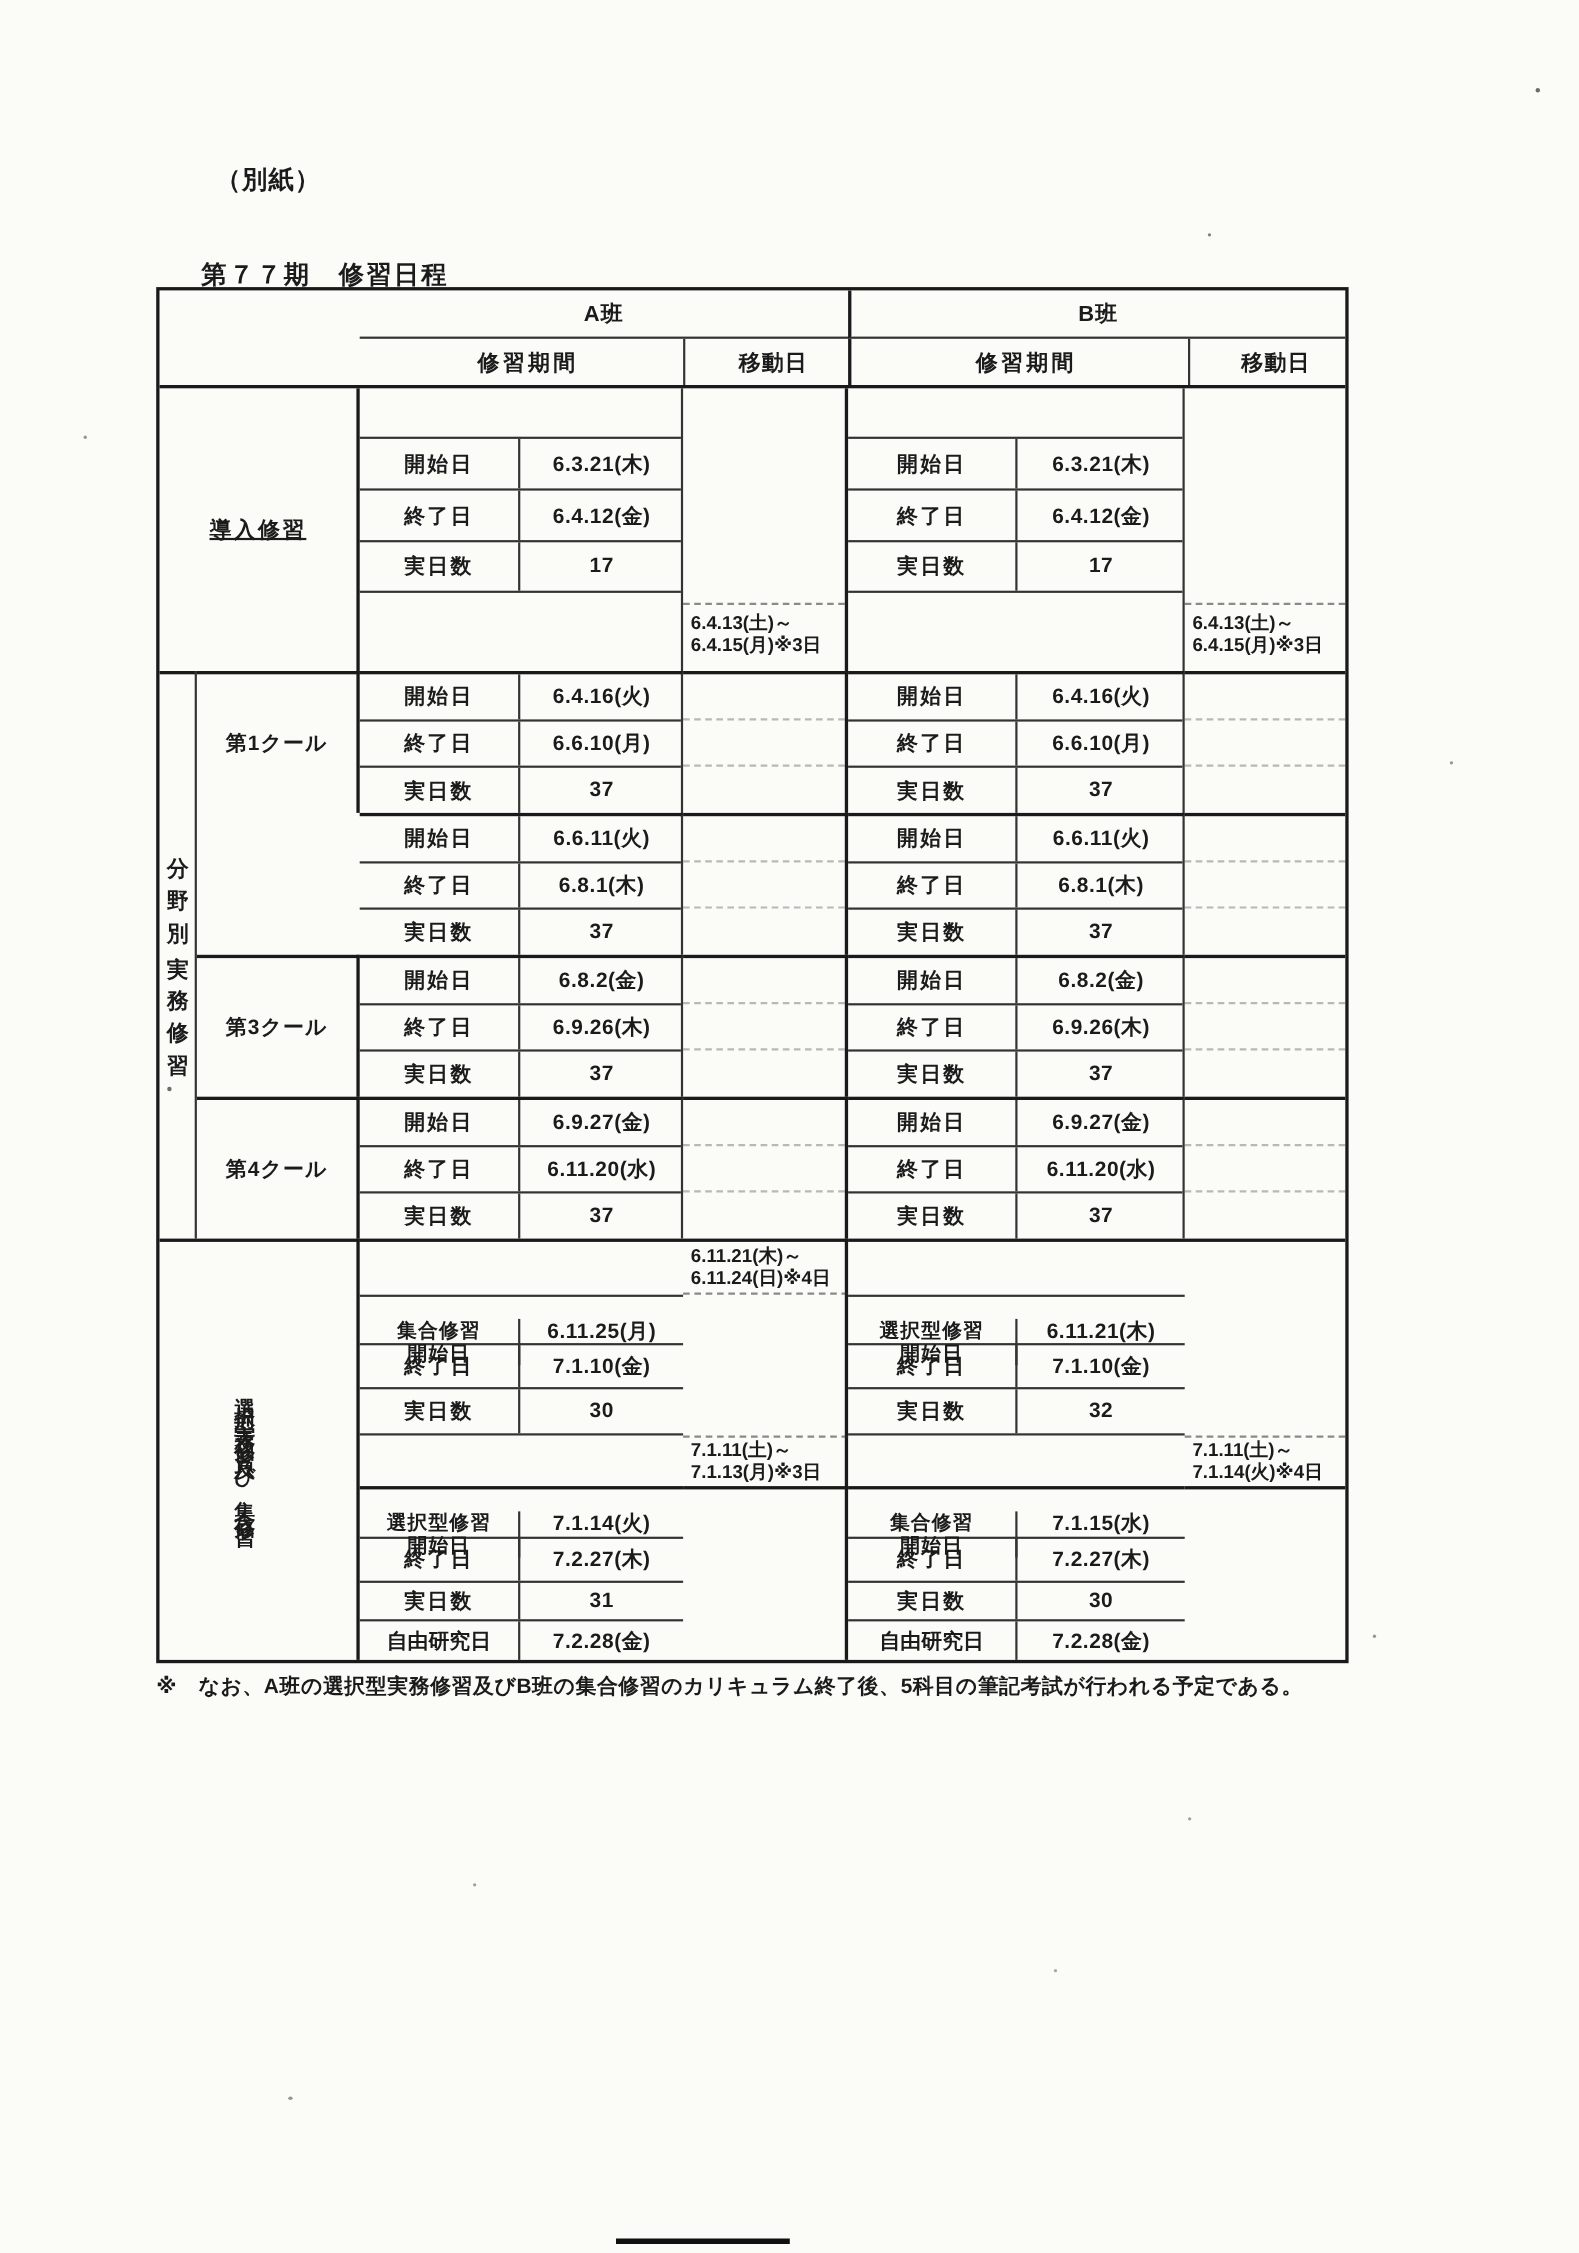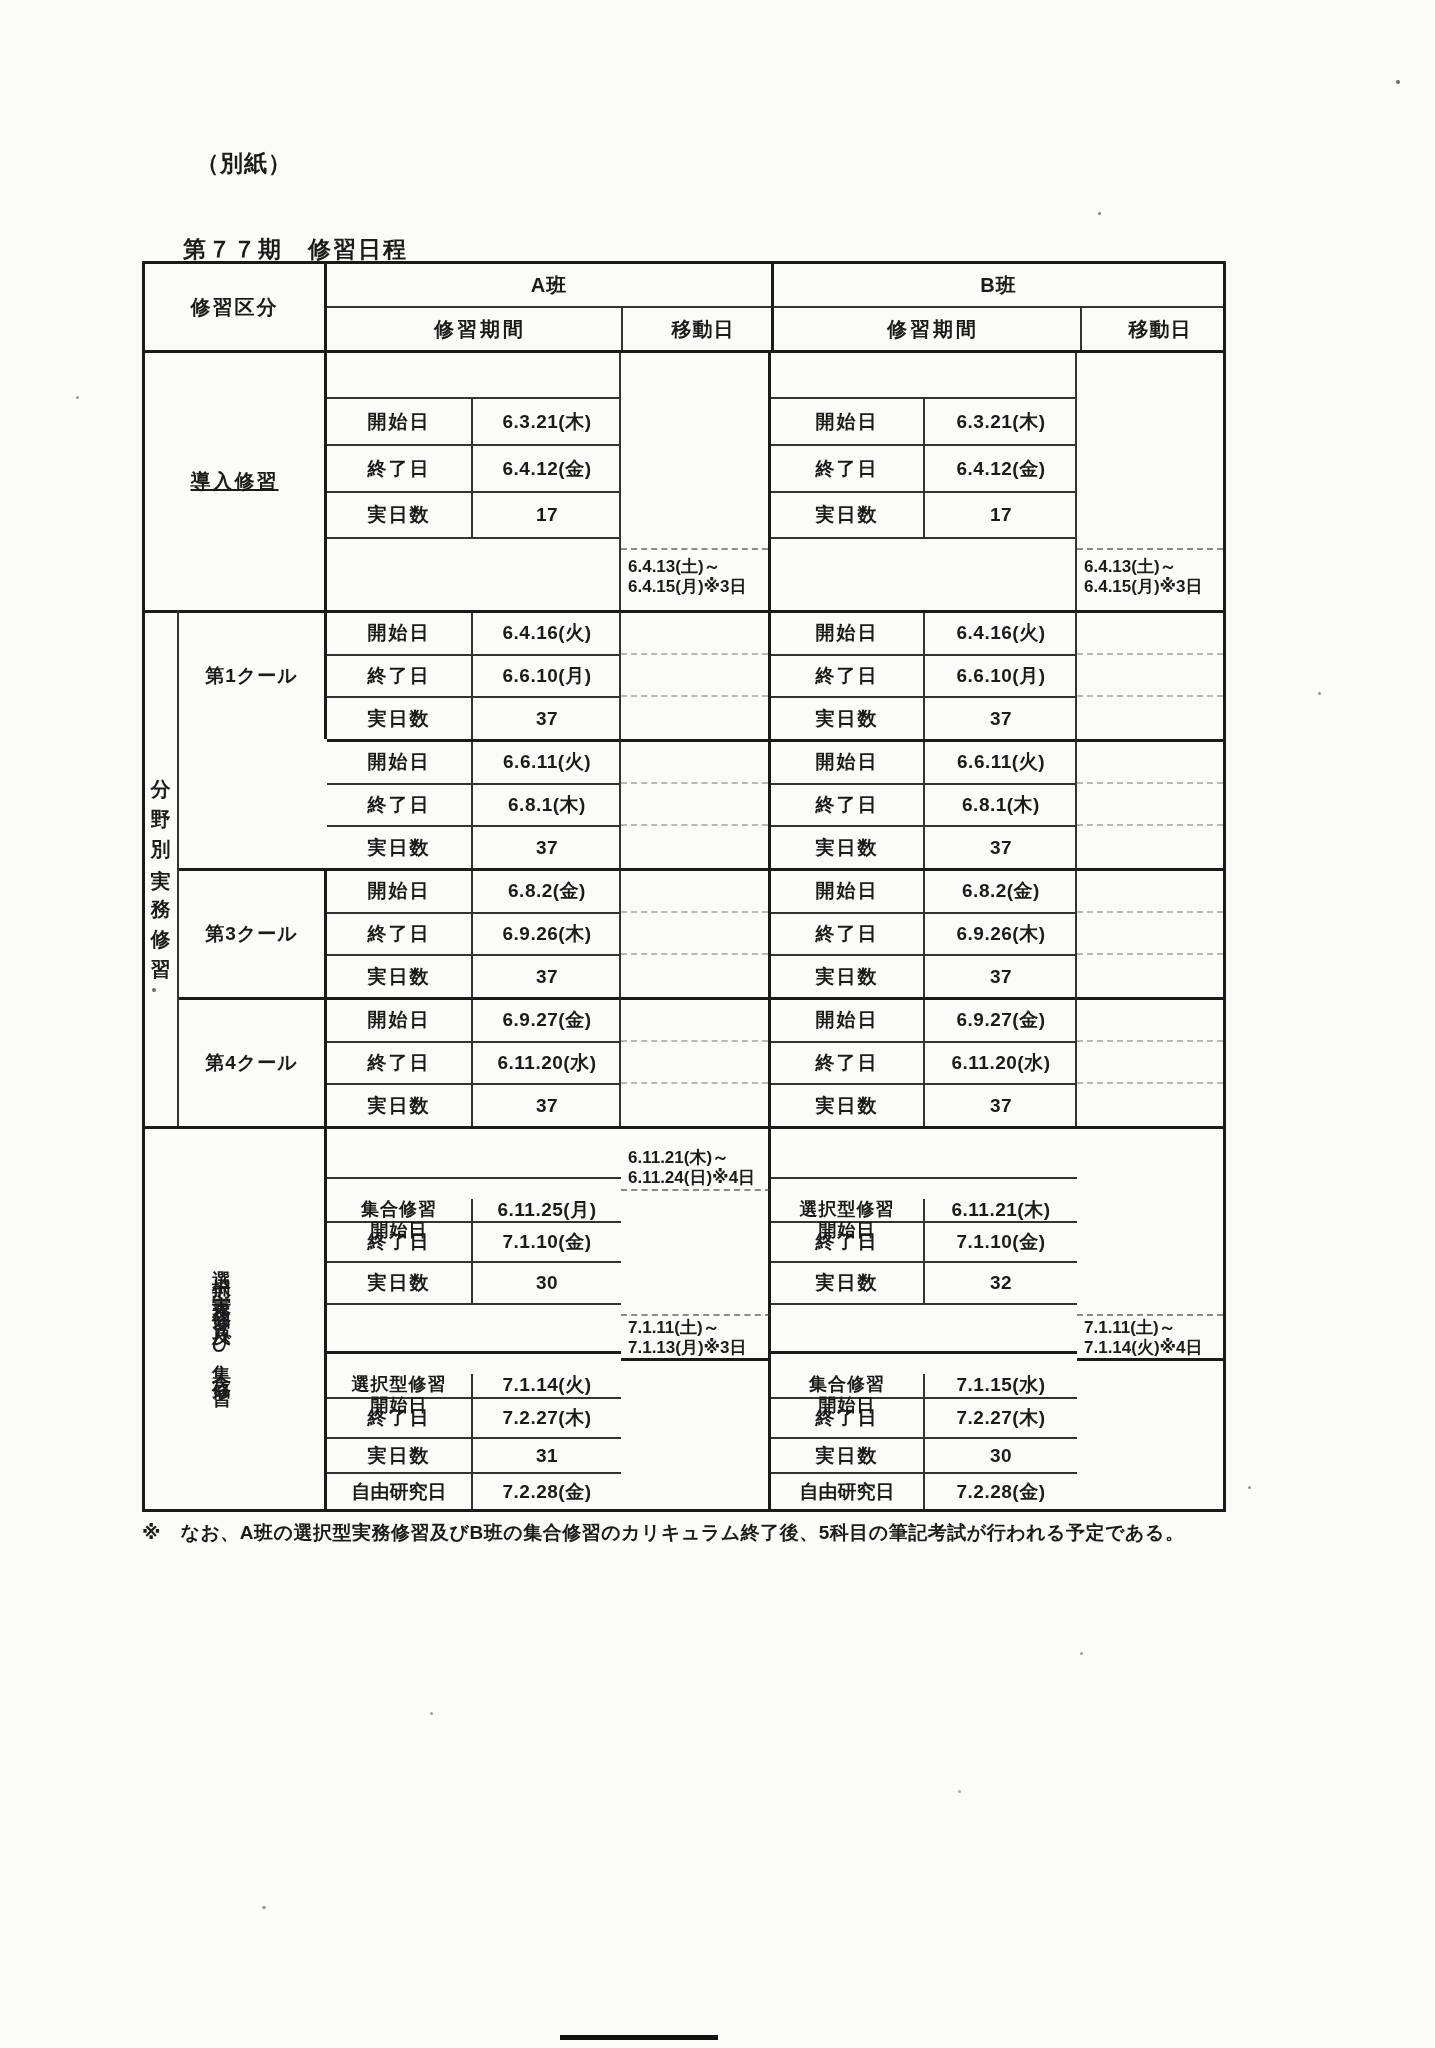--- a/index.html
+++ b/index.html
@@ -120,21 +120,21 @@
   .ebox1 .r { height: 44px; } .ebox1 .r + .r { height: 40px; }
   .ebox2 { grid-area: 6/1/10/3; border-top: 3px solid var(--ink); display: flex; flex-direction: column; }
   .ebox2 .r:nth-child(1) { height: 45px; }
   .ebox2 .r:nth-child(2) { height: 40px; }
   .ebox2 .r:nth-child(3) { height: 35px; }
   .ebox2 .r:nth-child(4) { height: 35px; }
   .eband-a .r { grid-template-columns: 146px 148px; }
   .eband-b .r { grid-template-columns: 154px 152px; }
   .blk-label { font-size: 18px; line-height: 21px; letter-spacing: 1px; margin-top: 20px; }
   .free-label { letter-spacing: 0; }
-  .e-stack { grid-area: 1/3/10/4; display: flex; flex-direction: column; margin-top: 16px; }
+  .e-stack { grid-area: 1/3/10/4; display: flex; flex-direction: column; }
   .e-note { font-size: 17px; line-height: 20px; white-space: pre-line; padding: 3px 2px 0 7px; letter-spacing: 0; }
   .e-note-top { height: 48px; border-bottom: 2px dashed var(--dash); }
   .e-sp1 { height: 128px; }
   .e-note-mid { height: 46px; border-top: 2px dashed var(--dash); padding-top: 2px; }
   .e-sp2 { height: 158px; border-top: 3px solid var(--ink); }
   .e-blank-top { height: 48px; }
 
   .footnote { position: absolute; left: 142px; top: 1520px; width: 1130px; font-size: 19px; letter-spacing: 0.5px; }
 
   .artifact-line { position: absolute; left: 560px; top: 2035px; width: 158px; height: 5px; background: #111; }
@@ -144,21 +144,20 @@
 <body>
 
 <div>
 
   <div class="attachment">（別紙）</div>
   <div class="title">第７７期　修習日程</div>
 
   <div class="tbl">
 
     <div class="header">
-      <div class="h-cat">修習区分</div>
       <div class="h-group h-b">B班</div>
       <div class="h-group h-a">A班</div>
       <div class="h-sub-a">
         <div class="h-period">修習期間</div>
         <div class="h-travel">移動日</div>
       </div>
       <div class="h-sub-b">
         <div class="h-period">修習期間</div>
         <div class="h-travel">移動日</div>
       </div>

